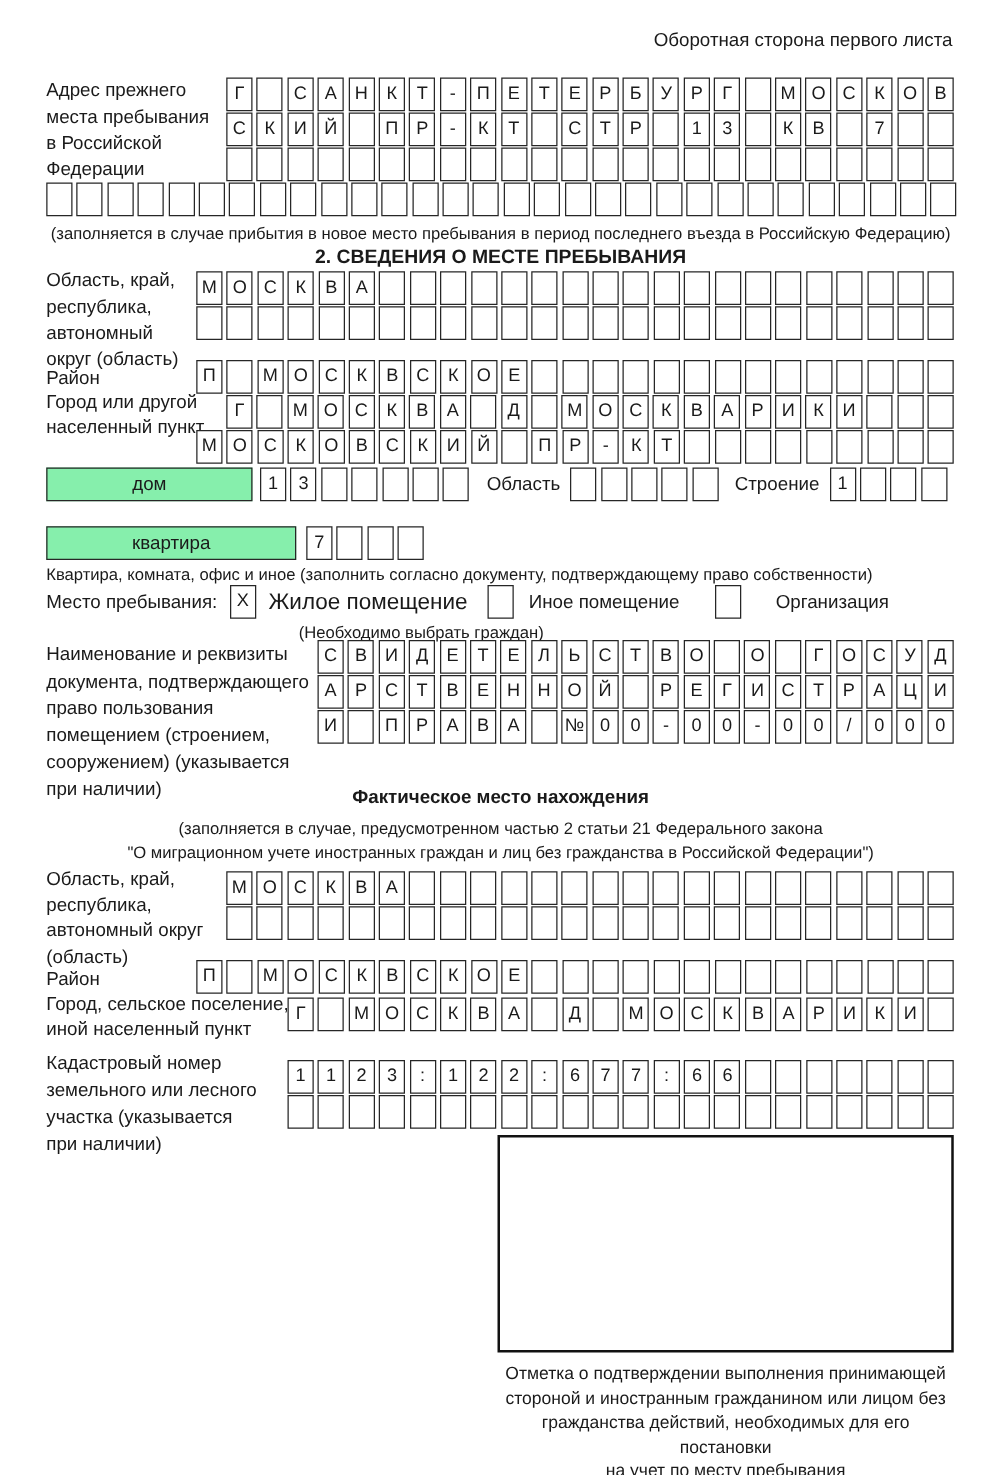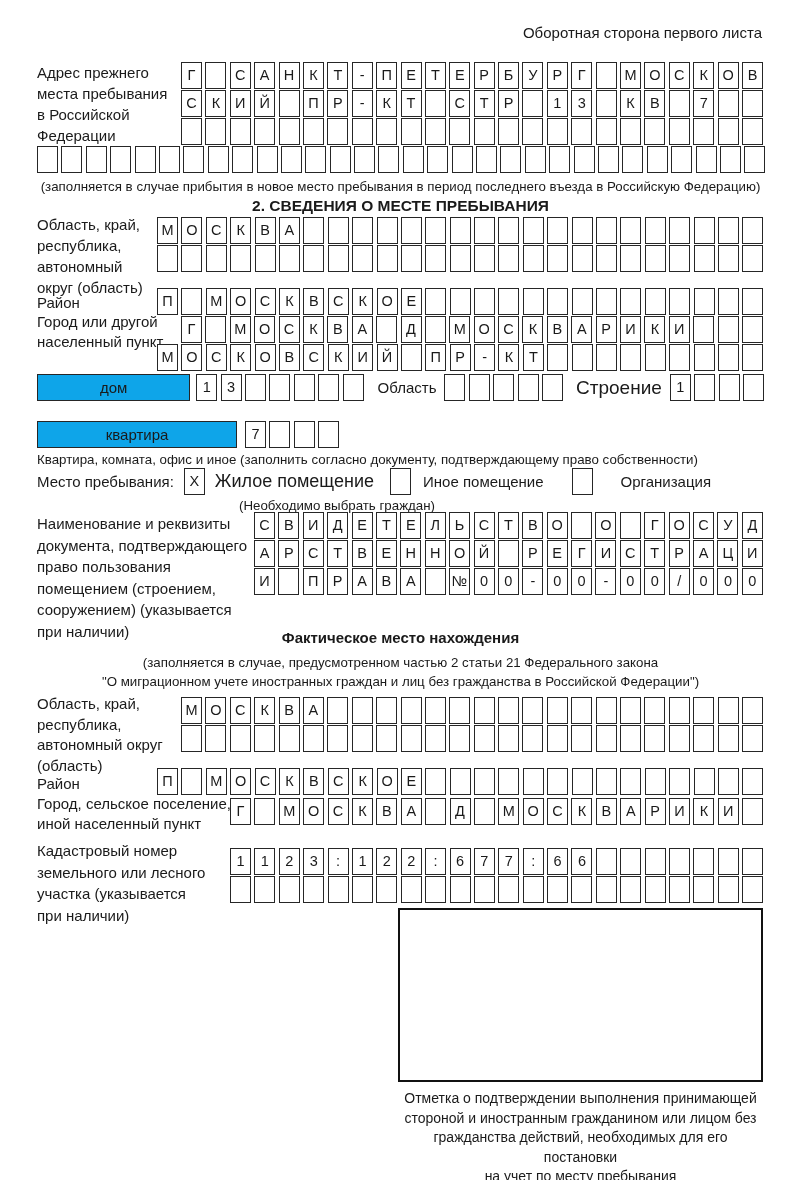--- a/index.html
+++ b/index.html
@@ -13,21 +13,21 @@
     flex:0 0 21px;width:21px;height:27px;box-sizing:border-box;
     border:1.6px solid #262626;display:flex;align-items:center;justify-content:center;
     font-size:14.5px;line-height:1;background:#fff;
   }
   .lbl{font-size:15px;line-height:21px;white-space:pre-line;}
   .note{font-size:13.3px;line-height:18px;}
   .center{text-align:center;}
   .bold{font-weight:bold;}
   .widebox{
     box-sizing:border-box;border:1.6px solid #262626;height:27px;
-    display:flex;align-items:center;justify-content:center;font-size:15px;background:#0ea5e9;
+    display:flex;align-items:center;justify-content:center;font-size:15px;background:#86efac;
   }
   .inline-row{position:absolute;display:flex;align-items:center;}
   .subgrid{display:flex;gap:3.4px;}
   .stamp{box-sizing:border-box;border:2px solid #111;background:#fff;}
 </style>
 </head>
 <body>
 
 <div class="page">
 
@@ -309,21 +309,21 @@
         <span class="cell"></span>
       </div>
     <div style="font-size:15px;margin:0 8px 0 14px;">Область</div>
     <div class="subgrid">
         <span class="cell"></span>
         <span class="cell"></span>
         <span class="cell"></span>
         <span class="cell"></span>
         <span class="cell"></span>
       </div>
-    <div style="font-size:19px;margin:0 8px 0 13px;">Строение</div>
+    <div style="font-size:15px;margin:0 8px 0 13px;">Строение</div>
     <div class="subgrid">
         <span class="cell">1</span>
         <span class="cell"></span>
         <span class="cell"></span>
         <span class="cell"></span>
       </div>
   </div>
 
   <div class="inline-row" style="left:37px;top:421px;">
     <div class="widebox" style="width:200px;margin-right:8px;">квартира</div>

